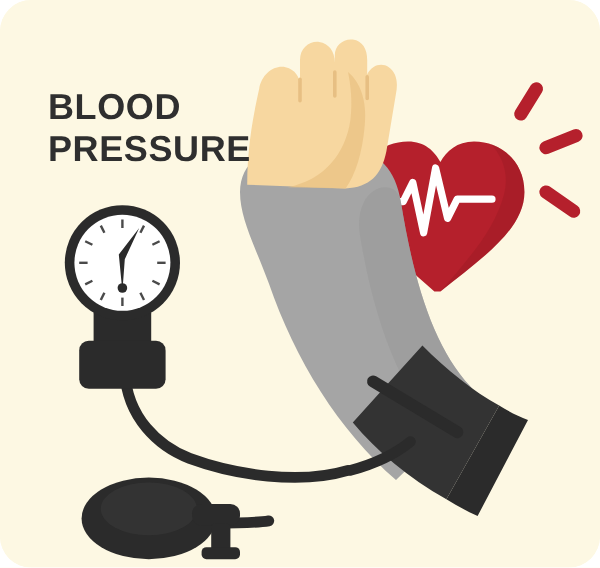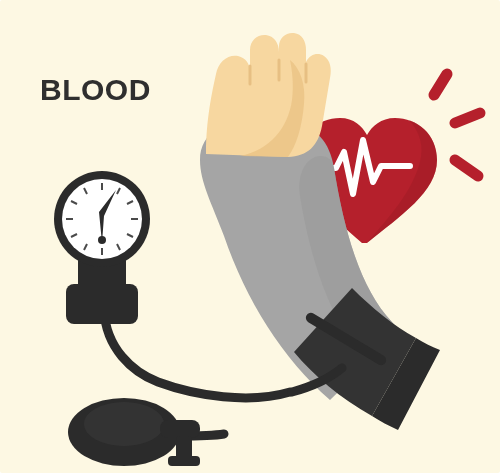--- a/index.html
+++ b/index.html
@@ -9,21 +9,21 @@
   }
   body {
     font-family: "Liberation Sans", sans-serif;
   }
   #illustration {
     position: relative;
     width: 500px;
     height: 473px;
     overflow: hidden;
     background: #fdf8e3;
-    border-radius: 2px;
+    border-radius: 26px;
   }
   .title-block {
     position: absolute;
     left: 40px;
     top: 72px;
     line-height: 1.18;
     letter-spacing: 0.5px;
   }
   .title-line {
     font-family: "Liberation Sans", sans-serif;
@@ -156,15 +156,16 @@
       <ellipse cx="124" cy="424" rx="40" ry="22" fill="#3a3a3a" opacity="0.55"></ellipse>
       <rect x="160" y="420" width="40" height="18" rx="8" fill="#2b2b2b"></rect>
       <rect x="176" y="436" width="16" height="26" rx="4" fill="#2b2b2b"></rect>
       <rect x="168" y="456" width="32" height="10" rx="4" fill="#2b2b2b"></rect>
     </g>
 
   </svg>
 
   <div class="title-block">
     <div class="title-line">BLOOD</div>
+    <div class="title-line">PRESSURE</div>
   </div>
 
 </div>
 
 </body></html>

